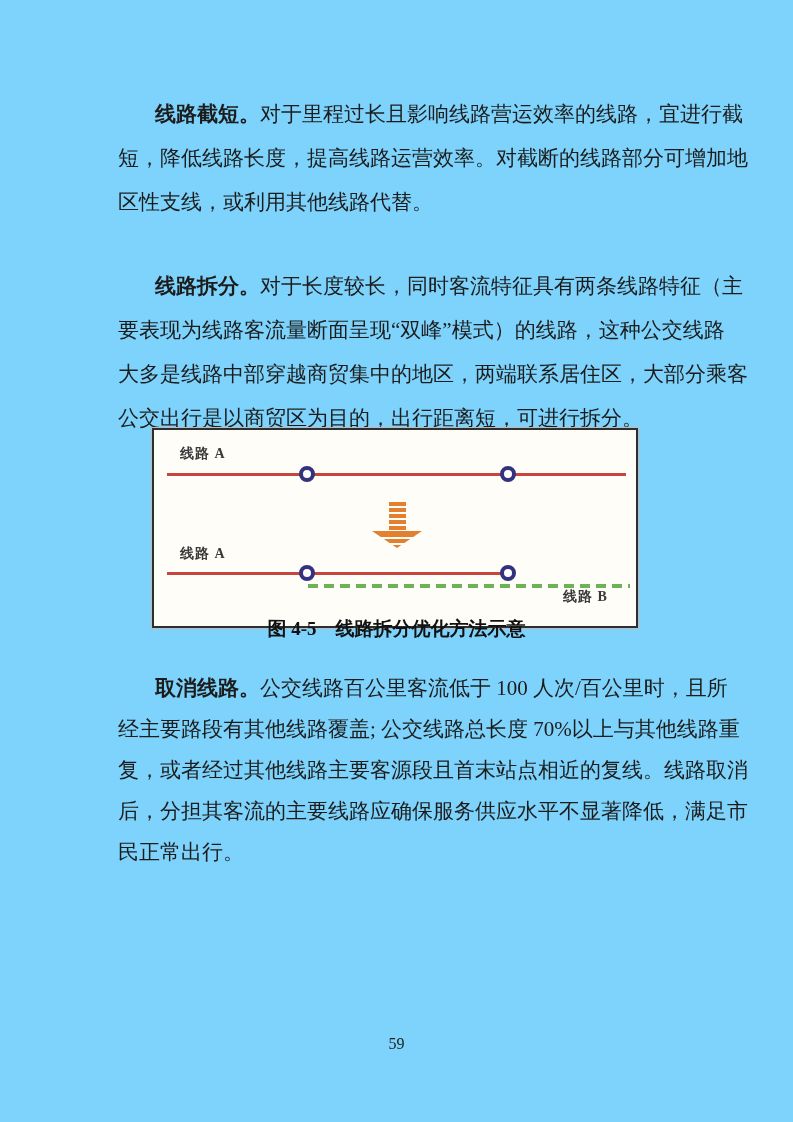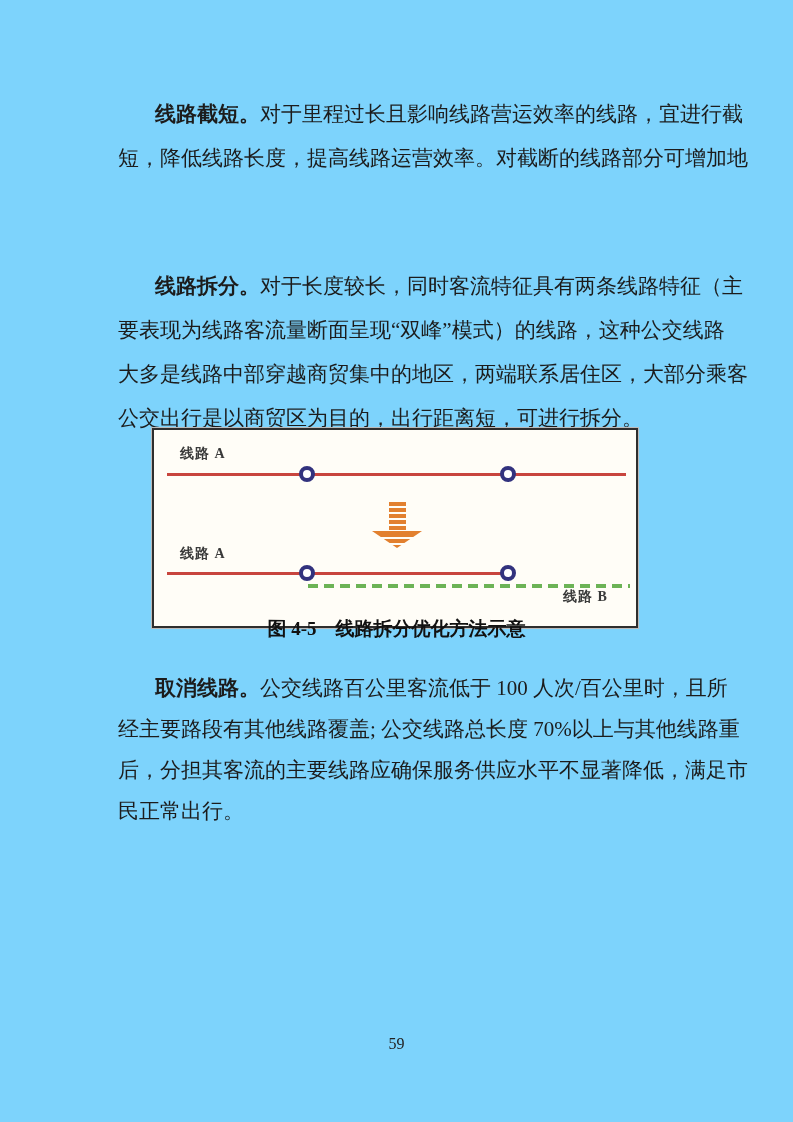--- a/index.html
+++ b/index.html
@@ -89,20 +89,21 @@
   }
 </style>
 </head>
 <body>
 
 <div class="page">
 
   <div class="para" id="para1" style="top:92px;">
     <span class="line first"><span class="lead">线路截短。</span><span>对于里程过长且影响线路营运效率的线路，宜进行截</span></span>
     <span class="line">短，降低线路长度，提高线路运营效率。对截断的线路部分可增加地</span>
+    <span class="line last">区性支线，或利用其他线路代替。</span>
   </div>
 
   <div class="para" id="para2" style="top:264px;">
     <span class="line first"><span class="lead">线路拆分。</span><span>对于长度较长，同时客流特征具有两条线路特征（主</span></span>
     <span class="line">要表现为线路客流量断面呈现“双峰”模式）的线路，这种公交线路</span>
     <span class="line">大多是线路中部穿越商贸集中的地区，两端联系居住区，大部分乘客</span>
     <span class="line last">公交出行是以商贸区为目的，出行距离短，可进行拆分。</span>
   </div>
 
   <div class="figure-box">
@@ -139,19 +140,20 @@
 
     <div class="route-b-line" style="left:154px;top:154px;width:322px;"></div>
     <span class="fig-label" style="left:409px;top:158px;">线路 B</span>
   </div>
 
   <div class="caption">图 4-5　线路拆分优化方法示意</div>
 
   <div class="para" id="para3" style="top:668px;">
     <span class="line first"><span class="lead">取消线路。</span><span>公交线路百公里客流低于 100 人次/百公里时，且所</span></span>
     <span class="line">经主要路段有其他线路覆盖; 公交线路总长度 70%以上与其他线路重</span>
+    <span class="line">复，或者经过其他线路主要客源段且首末站点相近的复线。线路取消</span>
     <span class="line">后，分担其客流的主要线路应确保服务供应水平不显著降低，满足市</span>
     <span class="line last">民正常出行。</span>
   </div>
 
   <div class="page-number">59</div>
 
 </div>
 
 </body></html>

